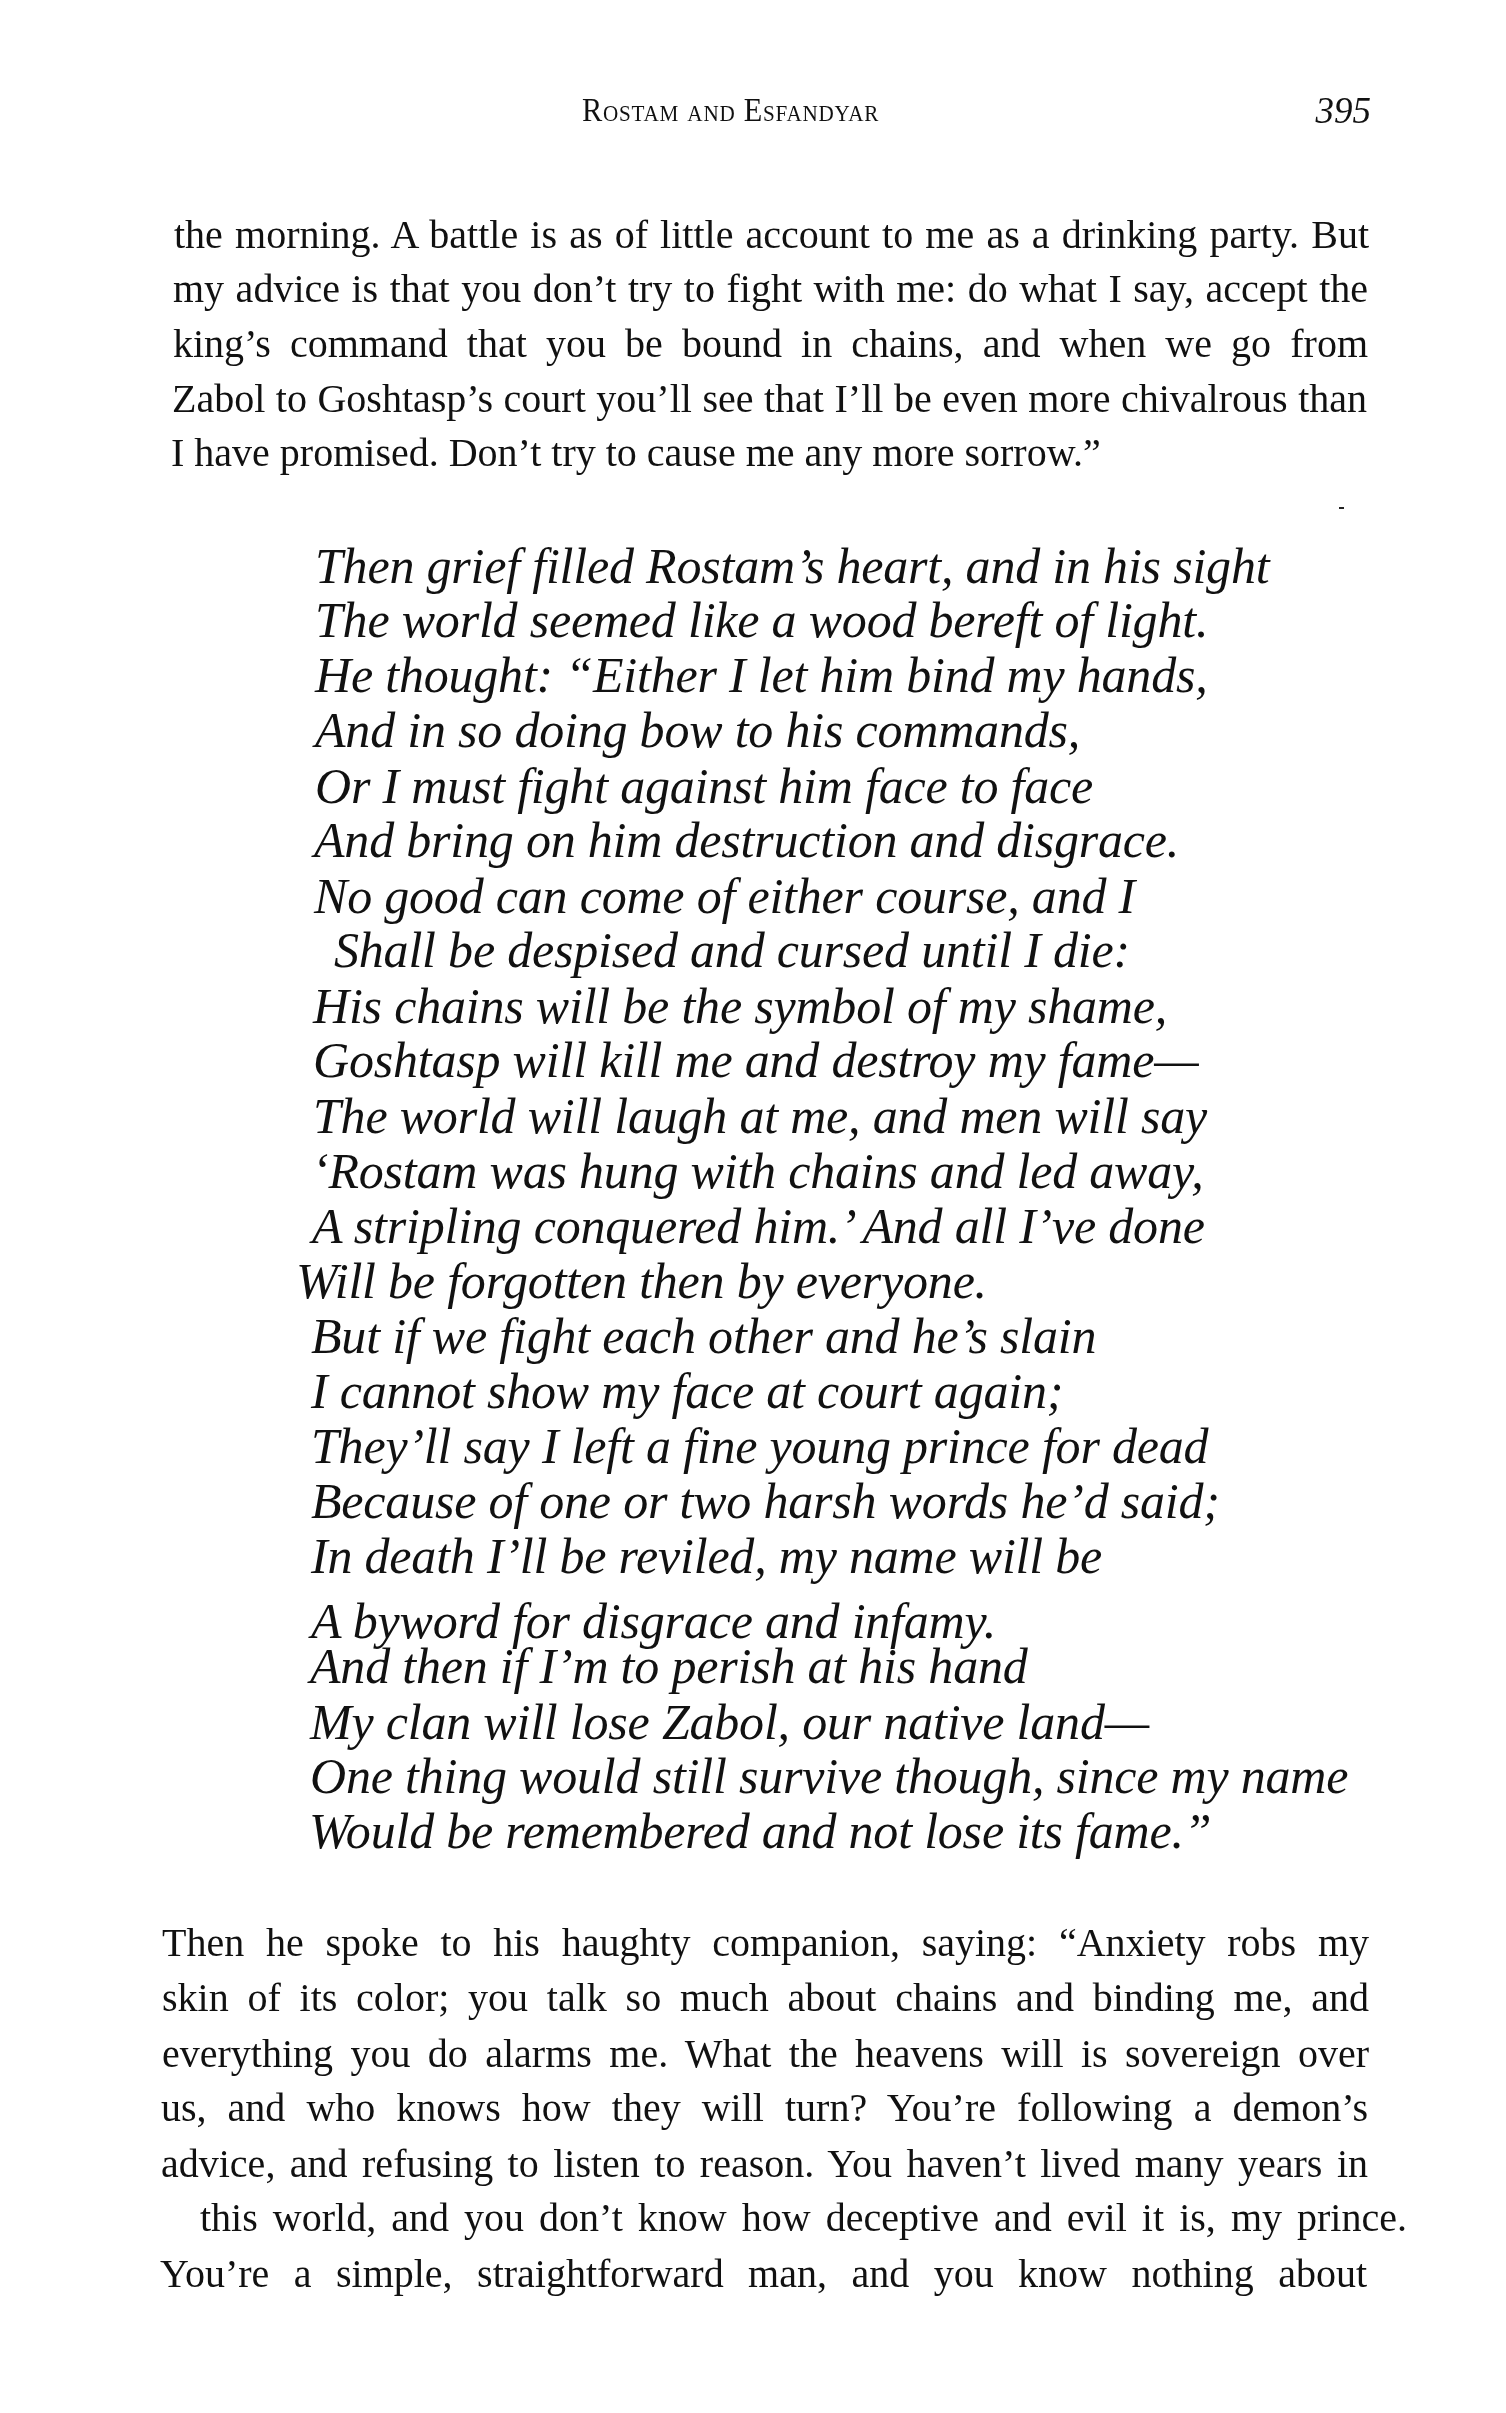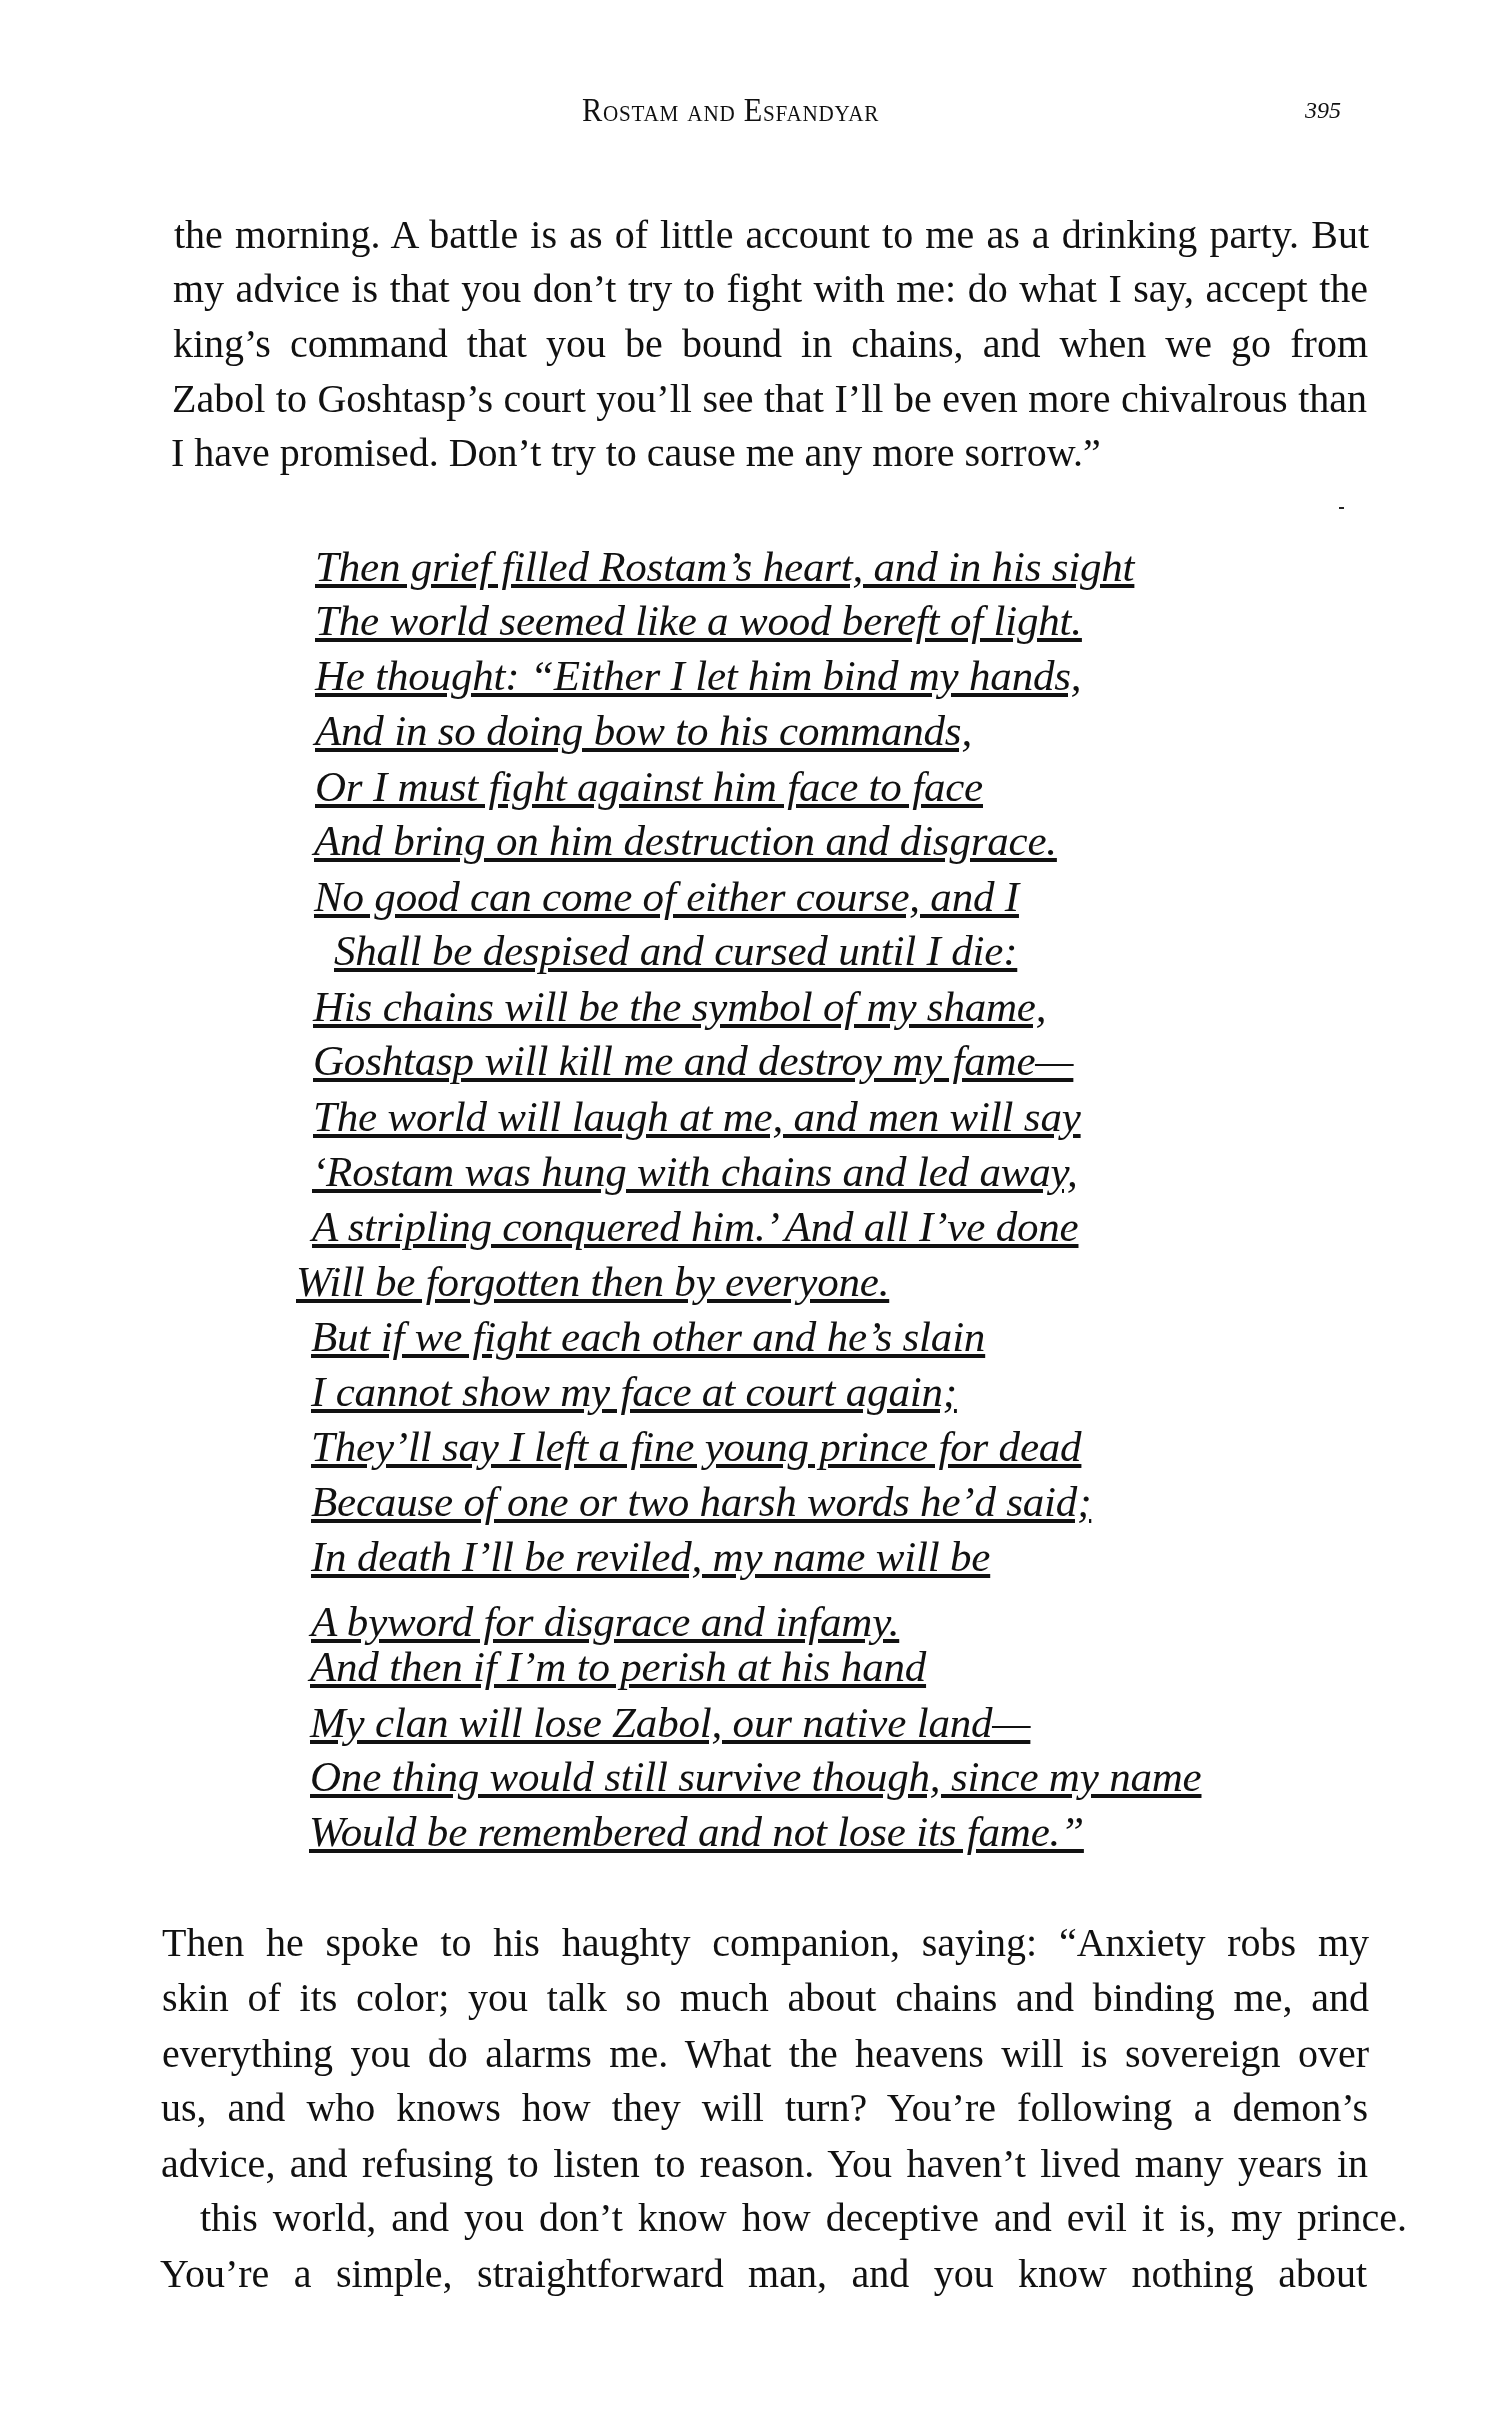--- a/index.html
+++ b/index.html
@@ -34,47 +34,47 @@
     white-space: nowrap;
     transform: scaleX(0.92);
     transform-origin: left center;
   }
   .page-number {
     position: absolute;
     left: 1305px;
     top: 87px;
     width: 66px;
     height: 47px;
-    font-size: 24px;
+    font-size: 37px;
     line-height: 47px;
     font-style: italic;
+    text-align: right;
     white-space: nowrap;
   }
   .prose-line {
     position: absolute;
     height: 55px;
     font-size: 40px;
     line-height: 55px;
     white-space: nowrap;
     text-align: justify;
     text-align-last: justify;
   }
   .prose-line.last {
     text-align: left;
     text-align-last: left;
   }
   .verse-line {
     position: absolute;
     height: 55px;
-    font-size: 43px;
+    font-size: 50px;
     line-height: 55px;
     font-style: italic;
     white-space: nowrap;
     letter-spacing: -0.2px;
-    text-decoration: underline;
   }
   .speck {
     position: absolute;
     left: 1339px;
     top: 507px;
     width: 4.7px;
     height: 2.3px;
     background: #222;
   }
 </style>

